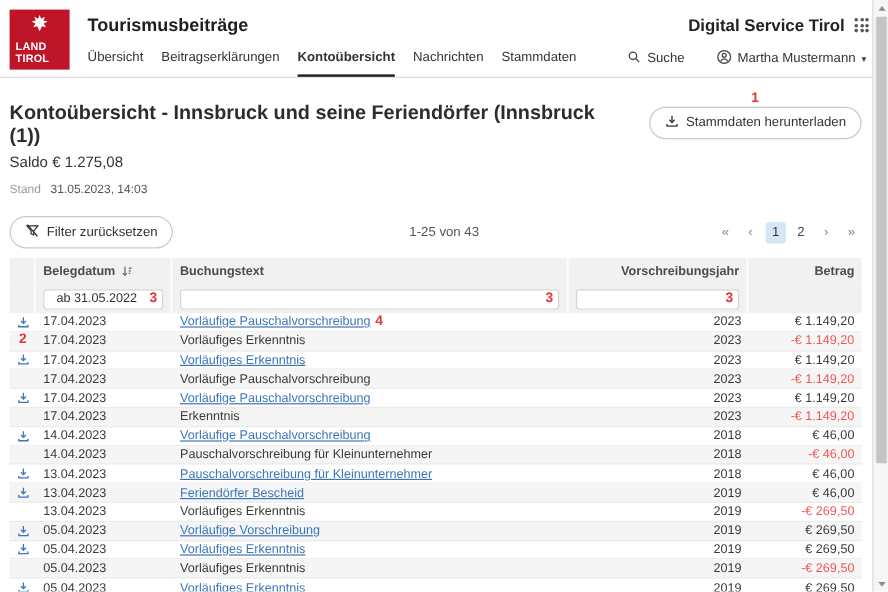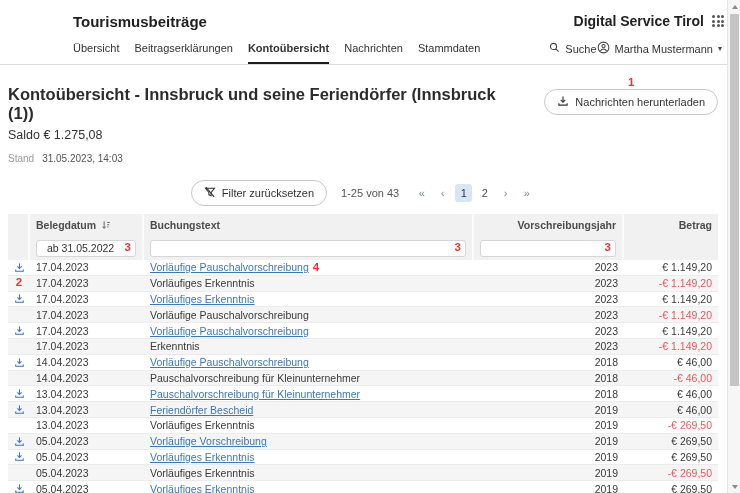--- a/index.html
+++ b/index.html
@@ -25,39 +25,39 @@
   .logo-text { position:absolute; left:5px; bottom:4px; font-size:9px; font-weight:bold;
     line-height:9.5px; letter-spacing:.2px; }
   .app-title { position:absolute; left:73px; top:13px; font-size:15px; font-weight:bold; color:#1e1e1e; }
   .nav { position:absolute; left:73px; bottom:0; display:flex; gap:15px; }
   .nav-item { font-size:11px; color:#333; padding-bottom:8px; cursor:pointer; }
   .nav-item.active { border-bottom:2px solid #1c1c1c; font-weight:bold; }
   .brand-row { position:absolute; right:16px; top:13px; display:flex; align-items:center; gap:8px; }
   .brand { font-size:14px; font-weight:bold; color:#222; }
   .grid-icon { display:grid; grid-template-columns:repeat(3,3px); gap:1.5px; cursor:pointer; }
   .grid-icon i { width:3px; height:3px; background:#555; border-radius:50%; }
-  .util-row { position:absolute; right:18px; top:41px; display:flex; align-items:center; }
+  .util-row { position:absolute; right:18px; top:41px; display:flex; align-items:center; gap:26px; }
   .util-item { display:flex; align-items:center; gap:5px; font-size:11px; color:#333; cursor:pointer; }
   .chev { font-size:8px; color:#444; }
 
   
   .main { padding:0 22px 0 8px; }
   .title-row { display:flex; justify-content:space-between; align-items:flex-start; margin-top:20px;gap:20px; }
   .page-title { font-size:16.5px; font-weight:600; color:#2c2c2c; }
   .saldo { font-size:12.5px; color:#333; margin-top:5px; }
   .stand { margin-top:11px; font-size:10px; color:#9b9b9b; }
   .stand b { font-weight:normal; color:#555; margin-left:8px; }
   .dl-wrap { display:flex; flex-direction:column; align-items:center; margin-top:-8px; }
   .btn { display:inline-flex; align-items:center; gap:6px; background:#fff;
     border:1px solid #c9c9c9; border-radius:16px; padding:5px 12px; font-size:11px;
     color:#333; cursor:pointer; white-space:nowrap; font-family:inherit; }
   .annotation { color:#e5343a; font-weight:bold; font-size:11.5px; line-height:1; }
 
   
-  .toolbar { display:flex; justify-content:center; align-items:center; gap:14px; margin-top:16px; }
+  .toolbar { display:flex; justify-content:space-between; align-items:center; gap:14px; margin-top:16px; }
   .range { font-size:11px; color:#555; }
   .pager { display:flex; align-items:center; gap:4px; }
   .pg { min-width:17px; height:18px; display:flex; align-items:center; justify-content:center;
     font-size:11px; color:#7c8793; cursor:pointer; border-radius:3px; }
   .pg.page { color:#4a4a4a; }
   .pg.active { background:#d7e6f5; color:#333; }
 
   
   .table { margin-top:8px; }
   .trow { display:grid; grid-template-columns:22px 114px 1fr 150px 94px; align-items:center; }
@@ -88,20 +88,31 @@
   <div class="sb-arrow sb-up">
       <div class="tri-up"></div>
     </div>
   <div class="sb-thumb"></div>
   <div class="sb-arrow sb-down">
       <div class="tri-down"></div>
     </div>
 </div>
 
 <div class="header">
+  <div class="logo">
+    <span class="logo-eagle">
+      <svg width="18" height="18" viewBox="0 0 24 24" fill="#fff">
+        <path d="M12 2l1.8 4.2 4.2-2.2-1.8 4.2 4.8 1-4.4 2.2 2.4 4.2-4.4-1.2L12 20l-2.6-5.6-4.4 1.2 2.4-4.2L3 9.2l4.8-1L6 4l4.2 2.2z"></path>
+      </svg>
+    </span>
+    <div class="logo-text">
+      <div>LAND</div>
+      <div>TIROL</div>
+    </div>
+  </div>
   <div class="app-title">Tourismusbeiträge</div>
   <div class="nav" id="nav">
       <span class="nav-item">Übersicht</span>
       <span class="nav-item">Beitragserklärungen</span>
       <span class="nav-item active">Kontoübersicht</span>
       <span class="nav-item">Nachrichten</span>
       <span class="nav-item">Stammdaten</span>
     </div>
   <div class="brand-row">
     <span class="brand">Digital Service Tirol</span>
@@ -150,21 +161,21 @@
     <div class="dl-wrap">
       <span class="annotation">1</span>
       <button class="btn">
         <span>
           <svg width="12" height="12" viewBox="0 0 16 16" fill="none" stroke="#333" stroke-width="1.5">
             <path d="M8 2v7"></path>
               <path d="M5 6.5L8 9.5 11 6.5"></path>
               <path d="M2.5 11v2.5h11V11"></path>
           </svg>
         </span>
-        <span>Nachrichten herunterladen</span>
+        <span>Stammdaten herunterladen</span>
       </button>
     </div>
   </div>
   <div class="stand">
     <span>Stand</span><b>31.05.2023, 14:03</b>
   </div>
 
   <div class="toolbar">
     <button class="btn">
       <span>

